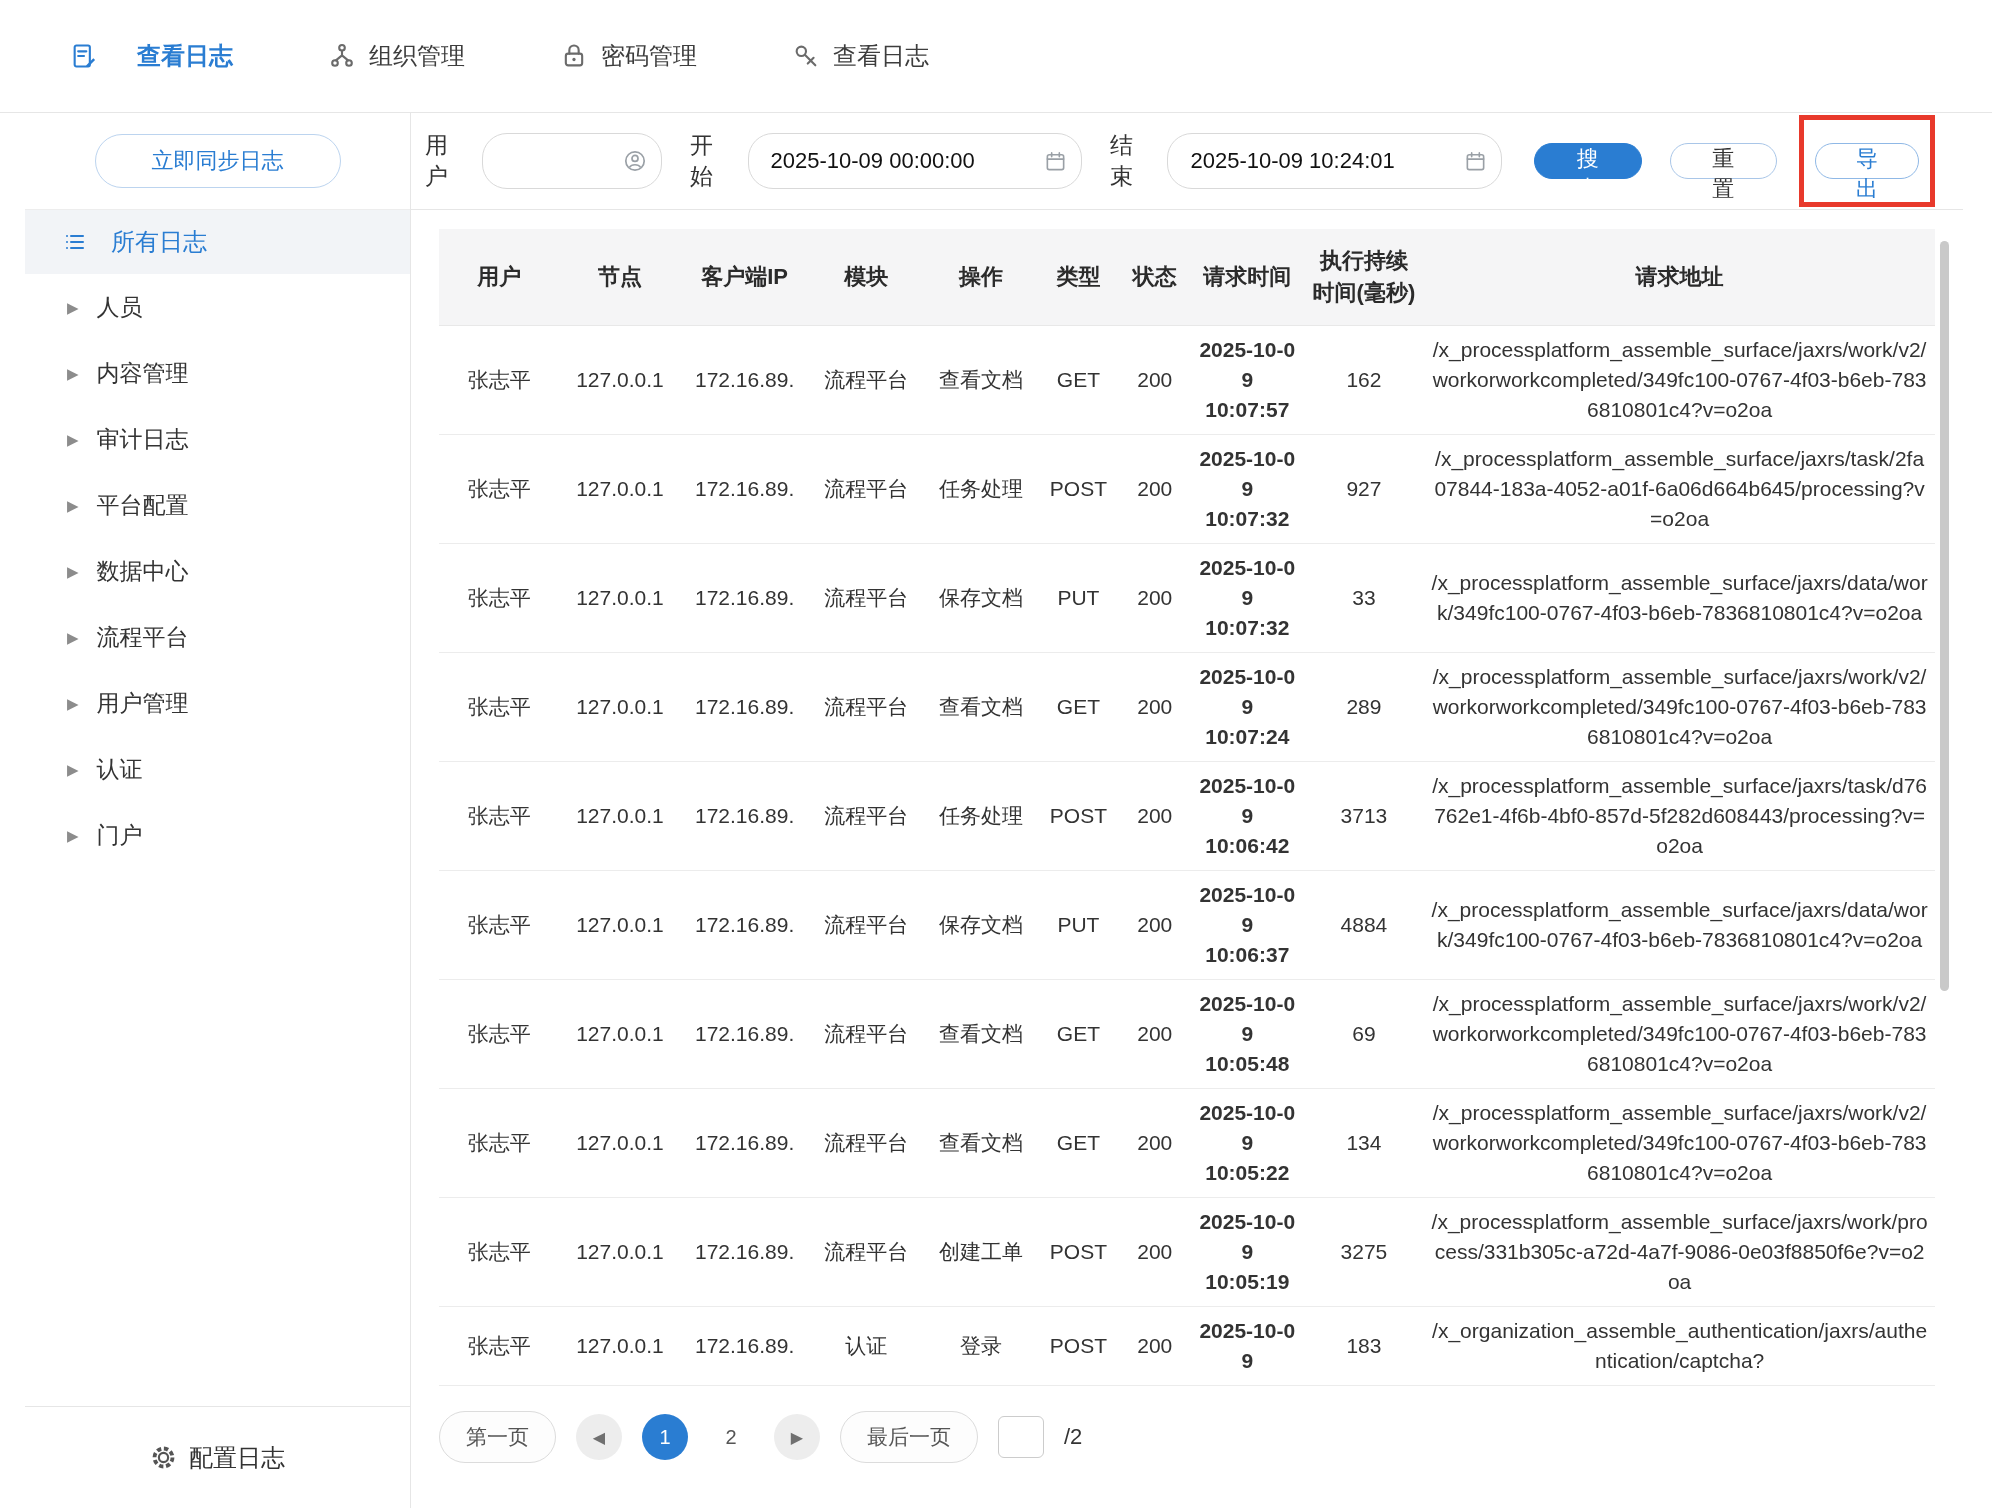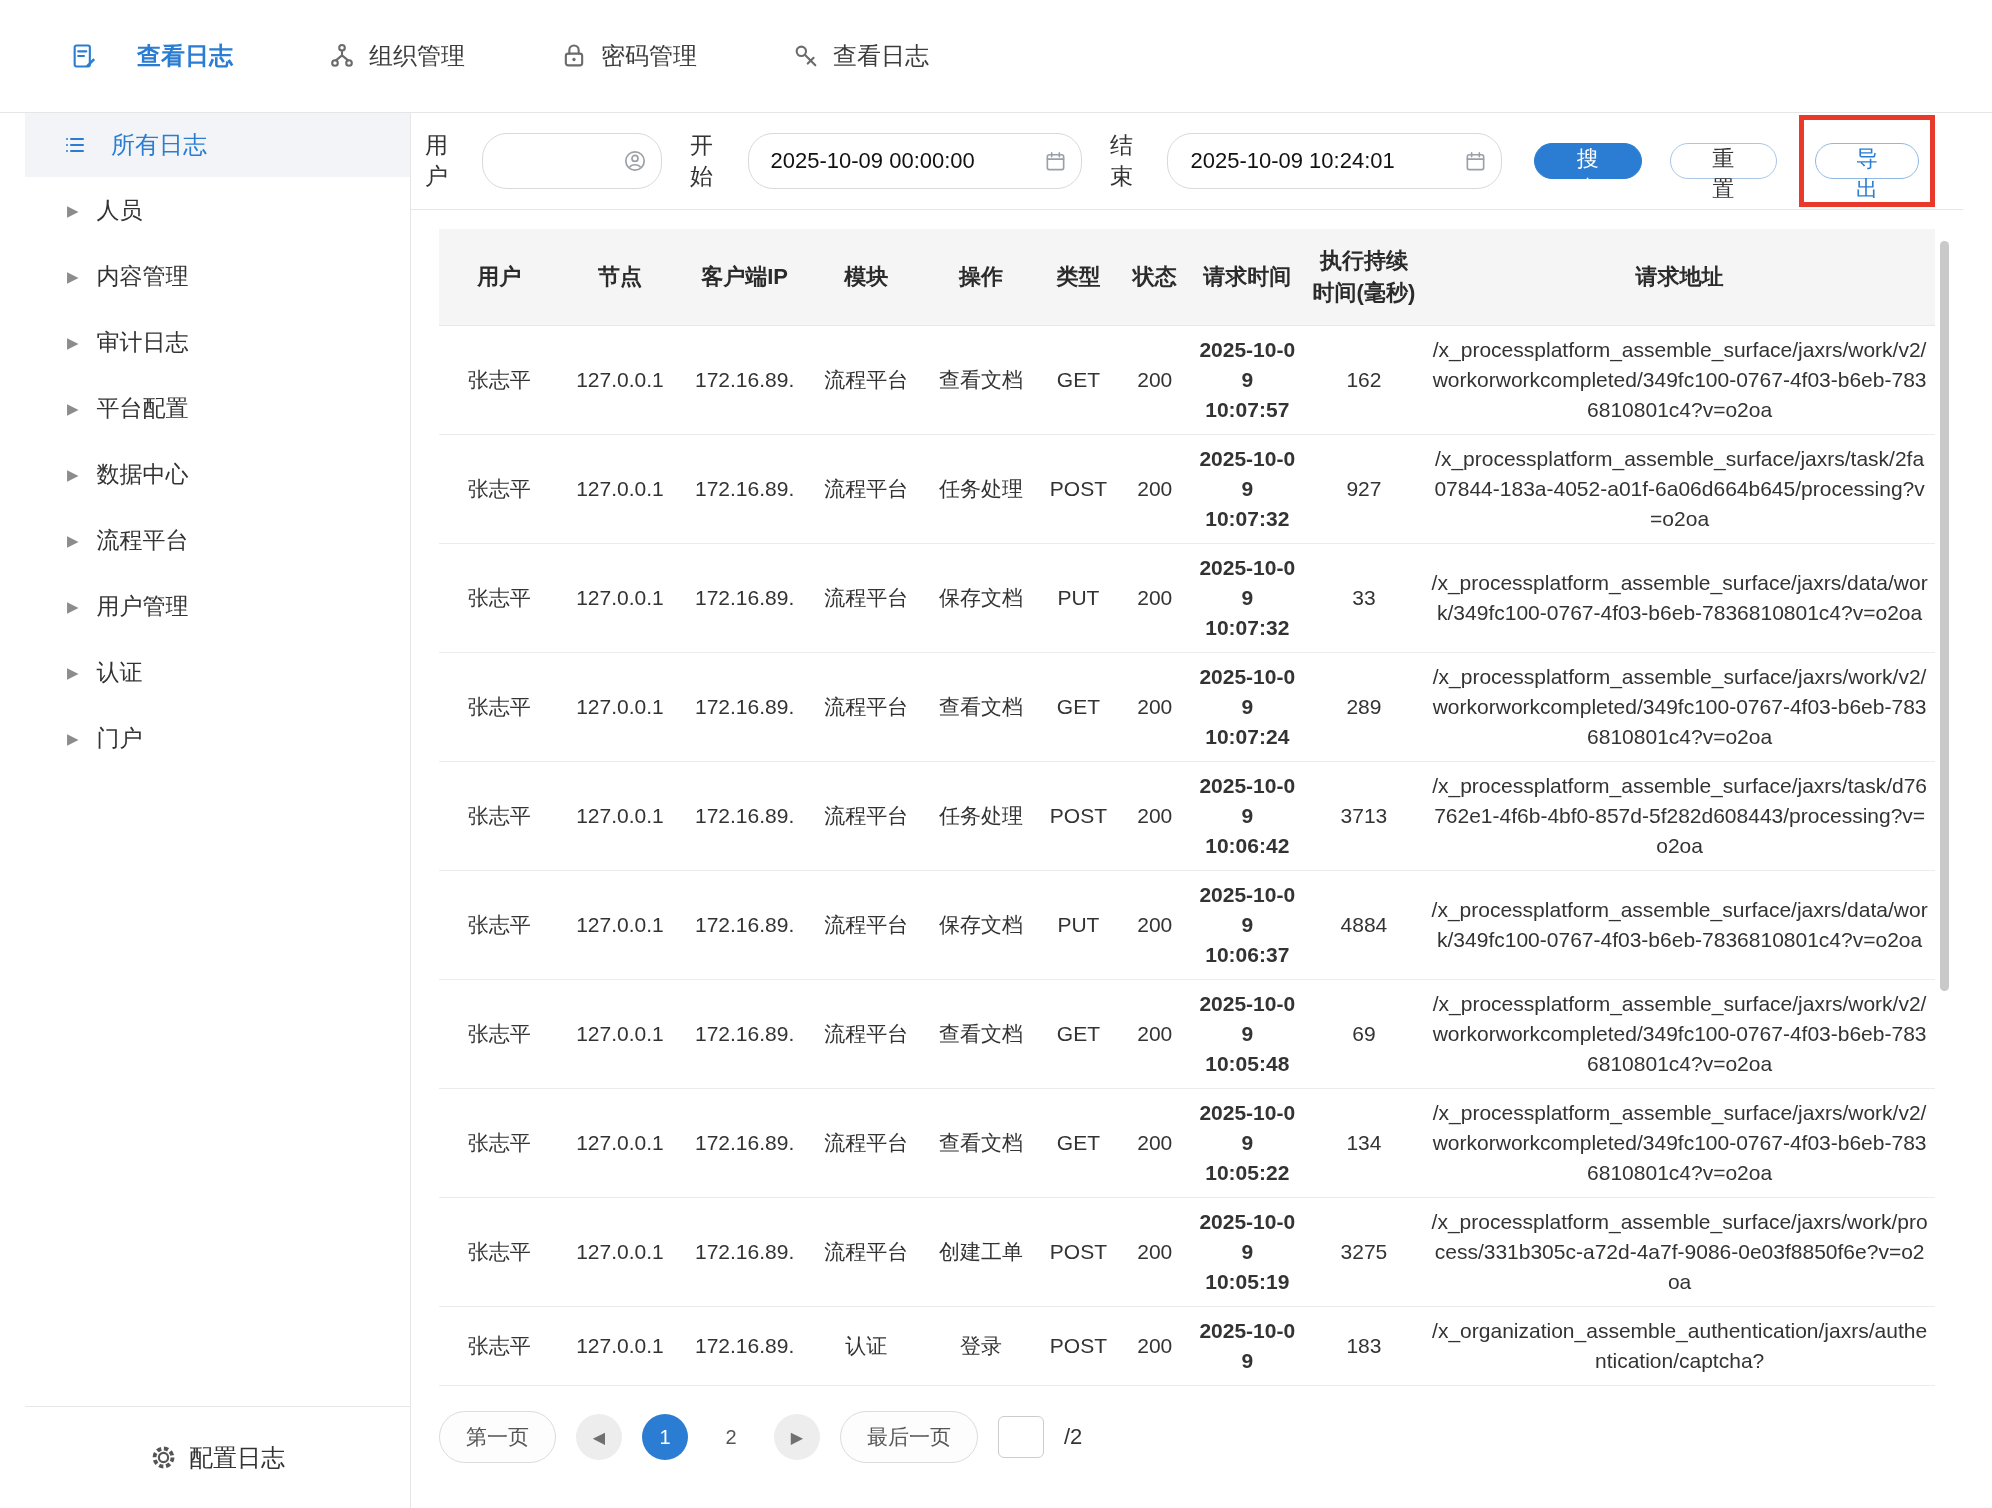--- a/index.html
+++ b/index.html
@@ -125,20 +125,23 @@
           <path d="M11 11l9 9M16 16l2.5-2.5M13.5 18.5l2-2"></path>
       </svg>
     </span>
     <span>查看日志</span>
   </div>
 </div>
 
 <div class="content">
 
   <div class="sidebar">
+    <div class="sidebar-top">
+      <button class="sync-btn">立即同步日志</button>
+    </div>
     <div class="all-logs">
       <span>
         <svg width="24" height="24" viewBox="0 0 24 24" fill="none" stroke="currentColor" stroke-width="2" stroke-linecap="round">
           <line x1="8" y1="6" x2="20" y2="6"></line>
             <line x1="8" y1="12" x2="20" y2="12"></line>
             <line x1="8" y1="18" x2="20" y2="18"></line>
           <circle cx="4" cy="6" r="1" fill="currentColor" stroke="none"></circle>
             <circle cx="4" cy="12" r="1" fill="currentColor" stroke="none"></circle>
             <circle cx="4" cy="18" r="1" fill="currentColor" stroke="none"></circle>
         </svg>

